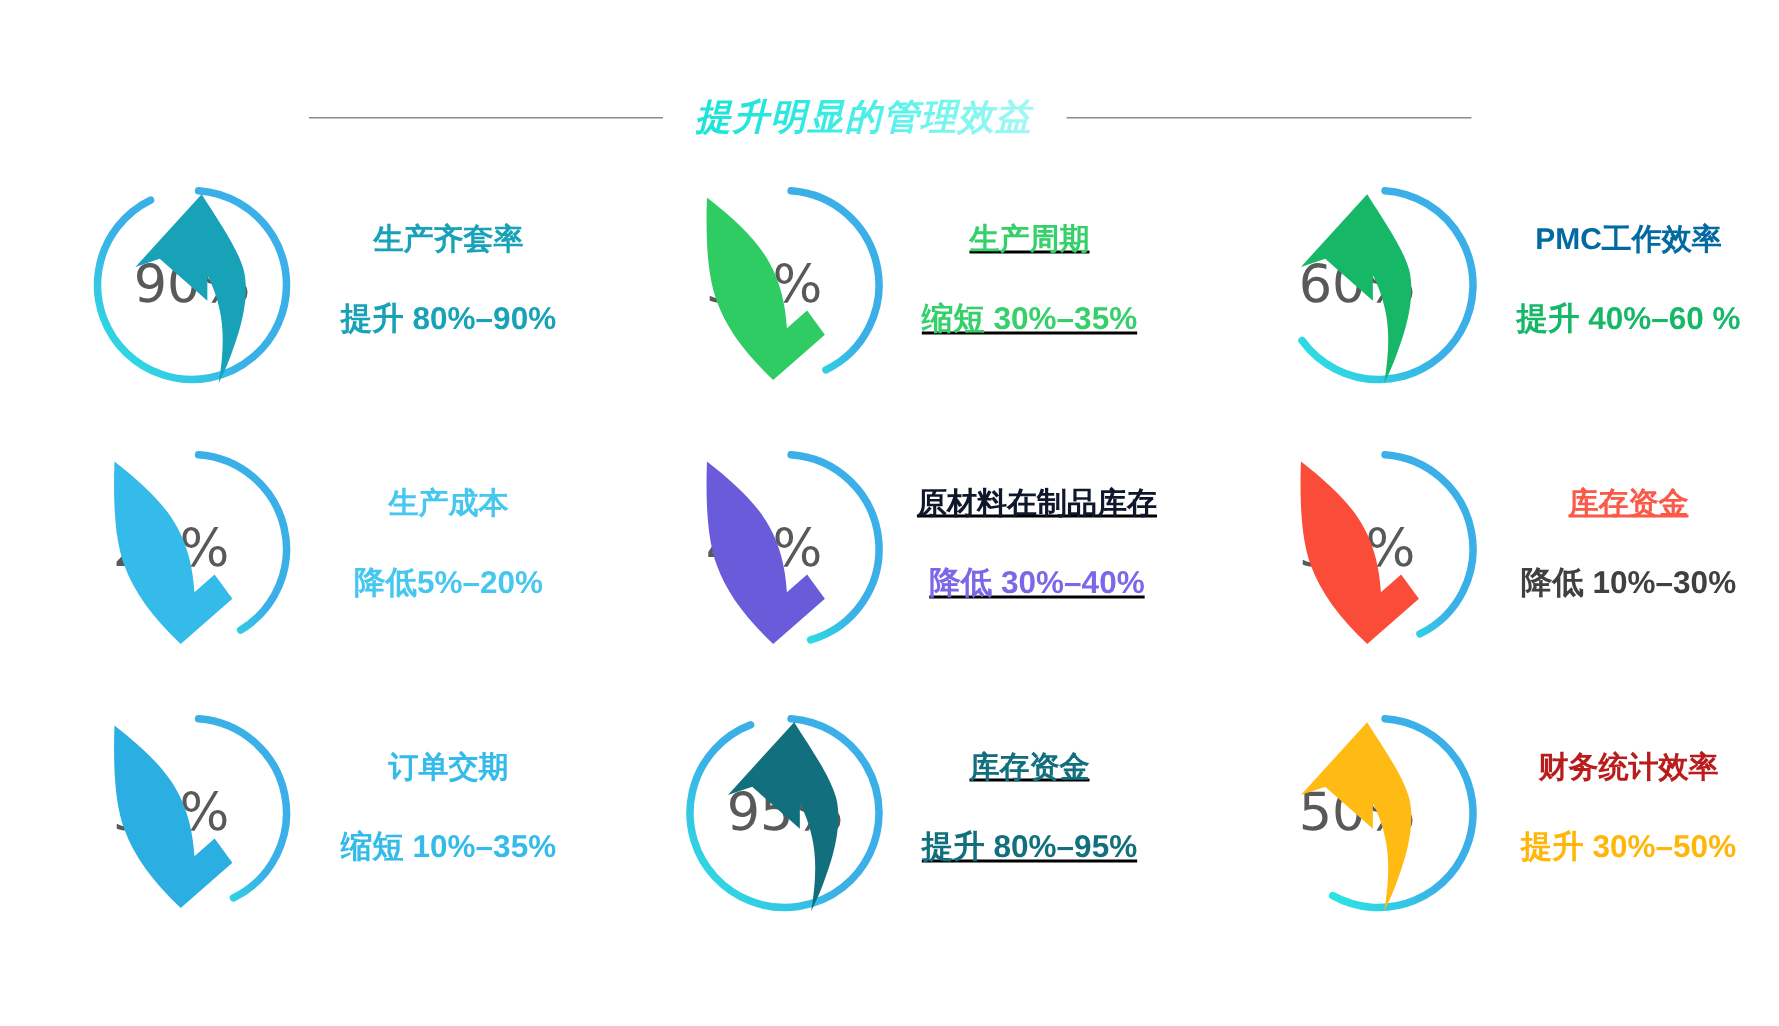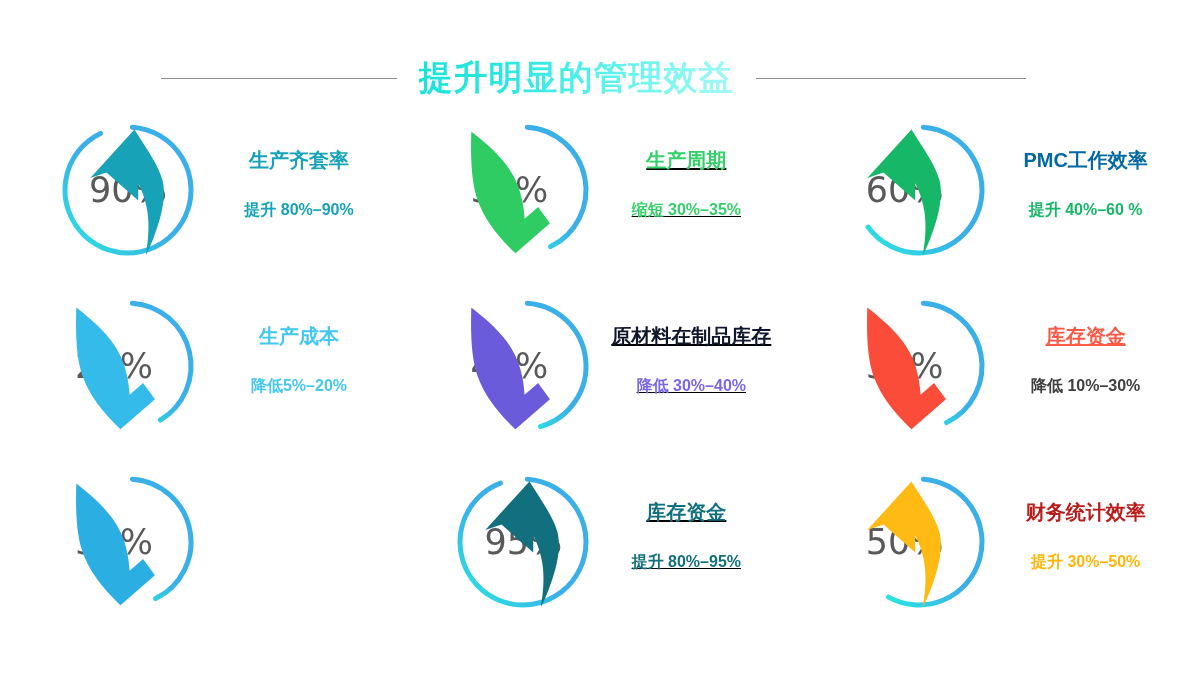--- a/index.html
+++ b/index.html
@@ -23,28 +23,29 @@
     justify-content:center;
   }
   .rule{
     height:1px;
     background:#8c8c8c;
     flex:0 0 auto;
   }
   .rule-left{width:236px;margin-right:22px;}
   .rule-right{width:270px;margin-left:22px;}
   .page-title{
-    font-size:34px;
+    font-size:24px;
     font-weight:bold;
     letter-spacing:1px;
     white-space:nowrap;
     background:linear-gradient(100deg,#19E3D6 0%,#2BE7E0 28%,#55F0EA 55%,#7FF6F0 78%,#A8F7F4 100%);
     -webkit-background-clip:text;
     background-clip:text;
     color:transparent;
+    font-style:italic;
     -webkit-text-fill-color:transparent;
   }
 
   
   .grid{
     position:absolute;
     left:0; top:118px;
     width:1186px;
     display:grid;
     grid-template-columns:repeat(3,1fr);
@@ -110,21 +111,21 @@
     min-width:150px;
   }
   .metric-title{
     font-size:20px;
     font-weight:bold;
     white-space:nowrap;
     line-height:1.2;
   }
   .metric-sub{
     margin-top:28px;
-    font-size:16px;
+    font-size:21px;
     font-weight:bold;
     white-space:nowrap;
     line-height:1.2;
   }
 
   
   .card.c0 .labels{margin-left:26px;}
   .card.c1 .labels{margin-left:18px;text-decoration:underline;}
   .card.c2 .labels{margin-left:22px;}
 </style>
@@ -308,20 +309,24 @@
         </svg>
         <div class="gauge-center shift-left">
           <div class="pct" style="color: rgb(89, 89, 89);">35%</div>
           <span>
             <svg class="arrow" viewBox="0 0 20 26" xmlns="http://www.w3.org/2000/svg">
               <path d="M3.0 1.6 C6.6 4.4 9.3 7.0 10.8 9.8 C12.0 12.0 12.7 14.6 12.9 17.8 L15.4 15.6 L17.6 18.6 L11.2 24.2 C7.8 21.0 5.4 17.8 4.2 14.4 C3.2 11.6 2.8 7.8 3.0 1.6 Z" fill="#2BAEE2"></path>
             </svg>
           </span>
         </div>
       </div>
+      <div class="labels">
+        <div class="metric-title" style="color: rgb(53, 187, 234);">订单交期</div>
+        <div class="metric-sub" style="color: rgb(53, 187, 234);">缩短 10%–35%</div>
+      </div>
     </div>
     <div class="card c1">
       <div class="gauge">
         <svg viewBox="0 0 140 140" xmlns="http://www.w3.org/2000/svg">
           <defs>
             <linearGradient id="grad7" x1="1" y1="0" x2="0" y2="1">
               <stop offset="0%" stop-color="#3AAFE8"></stop>
               <stop offset="55%" stop-color="#3AAFE8"></stop>
               <stop offset="100%" stop-color="#2BE6E0"></stop>
             </linearGradient>

